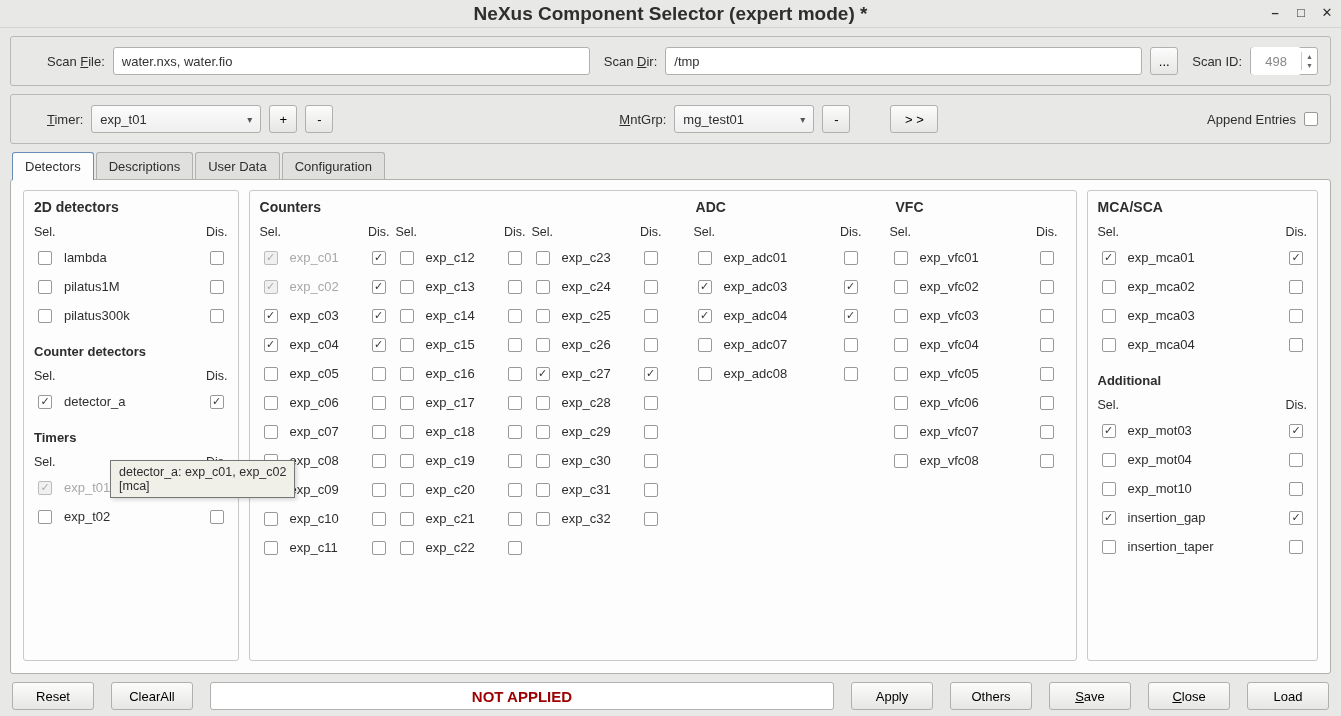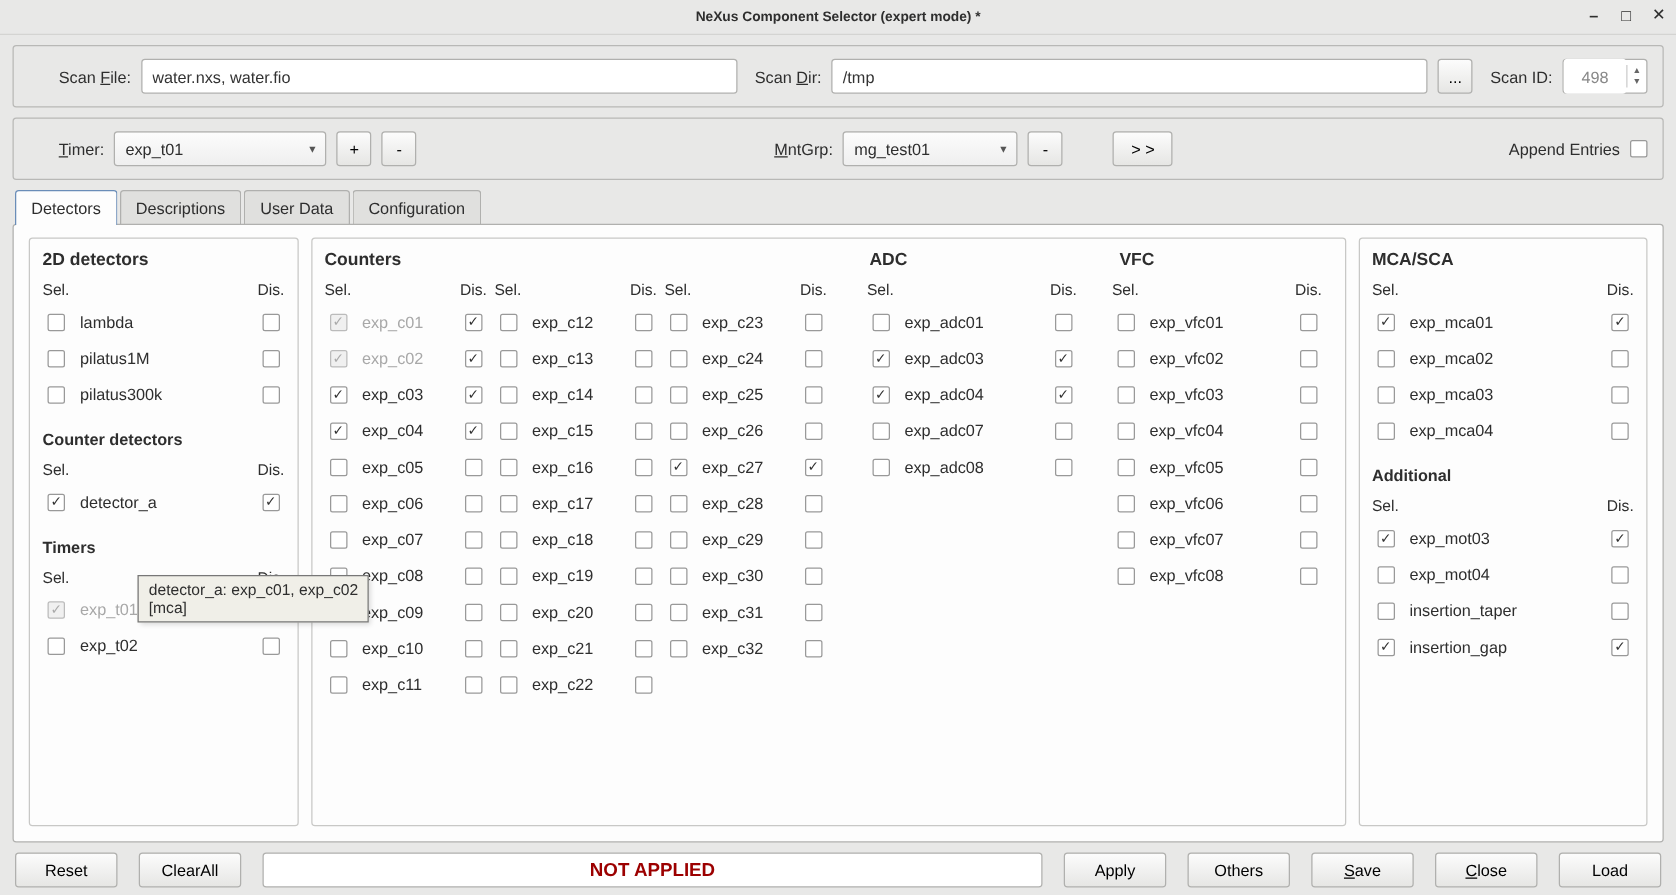--- a/index.html
+++ b/index.html
@@ -16,21 +16,21 @@
 }
 .titlebar {
   height: 28px;
   background: #e8e8e7;
   display: flex;
   align-items: center;
   justify-content: center;
   position: relative;
   border-bottom: 1px solid #d4d4d2;
 }
-.titlebar .title { font-weight: bold; font-size: 11px; }
+.titlebar .title { font-weight: bold; font-size: 19px; }
 .titlebar .winbtns { position: absolute; right: 6px; top: 4px; display: flex; gap: 10px; }
 .titlebar .winbtns span { width: 16px; height: 16px; display: inline-flex; align-items: center; justify-content: center; font-weight: bold; cursor: default; }
 .content { flex: 1; padding: 8px 10px 6px 10px; display: flex; flex-direction: column; gap: 8px; }
 .panel { border: 1px solid #b8b8b6; border-radius: 3px; background: #e8e8e7; padding: 10px 12px; }
 .row { display: flex; align-items: center; gap: 8px; padding-left: 36px; }
 label.fl { font-size: 13px; color: #2e2e2e; }
 label.fl u { text-decoration: underline; }
 input[type=text] {
   border: 1px solid #b0b0ae;
   background: #fff;
@@ -783,32 +783,41 @@
               </span>
               <span class="lbl" style="flex:1">exp_mot04</span>
               <span style="width:22px;display:flex;justify-content:center">
                 <span class="ck"></span>
               </span>
             </div>
             <div class="itemrow">
               <span style="width:22px;display:flex;justify-content:center">
                 <span class="ck"></span>
               </span>
+              <span class="lbl" style="flex:1">exp_mot10</span>
+              <span style="width:22px;display:flex;justify-content:center">
+                <span class="ck"></span>
+              </span>
+            </div>
+            <div class="itemrow">
+              <span style="width:22px;display:flex;justify-content:center">
+                <span class="ck checked"></span>
+              </span>
+              <span class="lbl" style="flex:1">insertion_gap</span>
+              <span style="width:22px;display:flex;justify-content:center">
+                <span class="ck checked"></span>
+              </span>
+            </div>
+            <div class="itemrow">
+              <span style="width:22px;display:flex;justify-content:center">
+                <span class="ck"></span>
+              </span>
               <span class="lbl" style="flex:1">insertion_taper</span>
               <span style="width:22px;display:flex;justify-content:center">
                 <span class="ck"></span>
-              </span>
-            </div>
-            <div class="itemrow">
-              <span style="width:22px;display:flex;justify-content:center">
-                <span class="ck checked"></span>
-              </span>
-              <span class="lbl" style="flex:1">insertion_gap</span>
-              <span style="width:22px;display:flex;justify-content:center">
-                <span class="ck checked"></span>
               </span>
             </div>
           </div>
       </div>
 
     </div>
   </div>
 
   <div class="footer">
     <button class="footer-btn">Reset</button>

